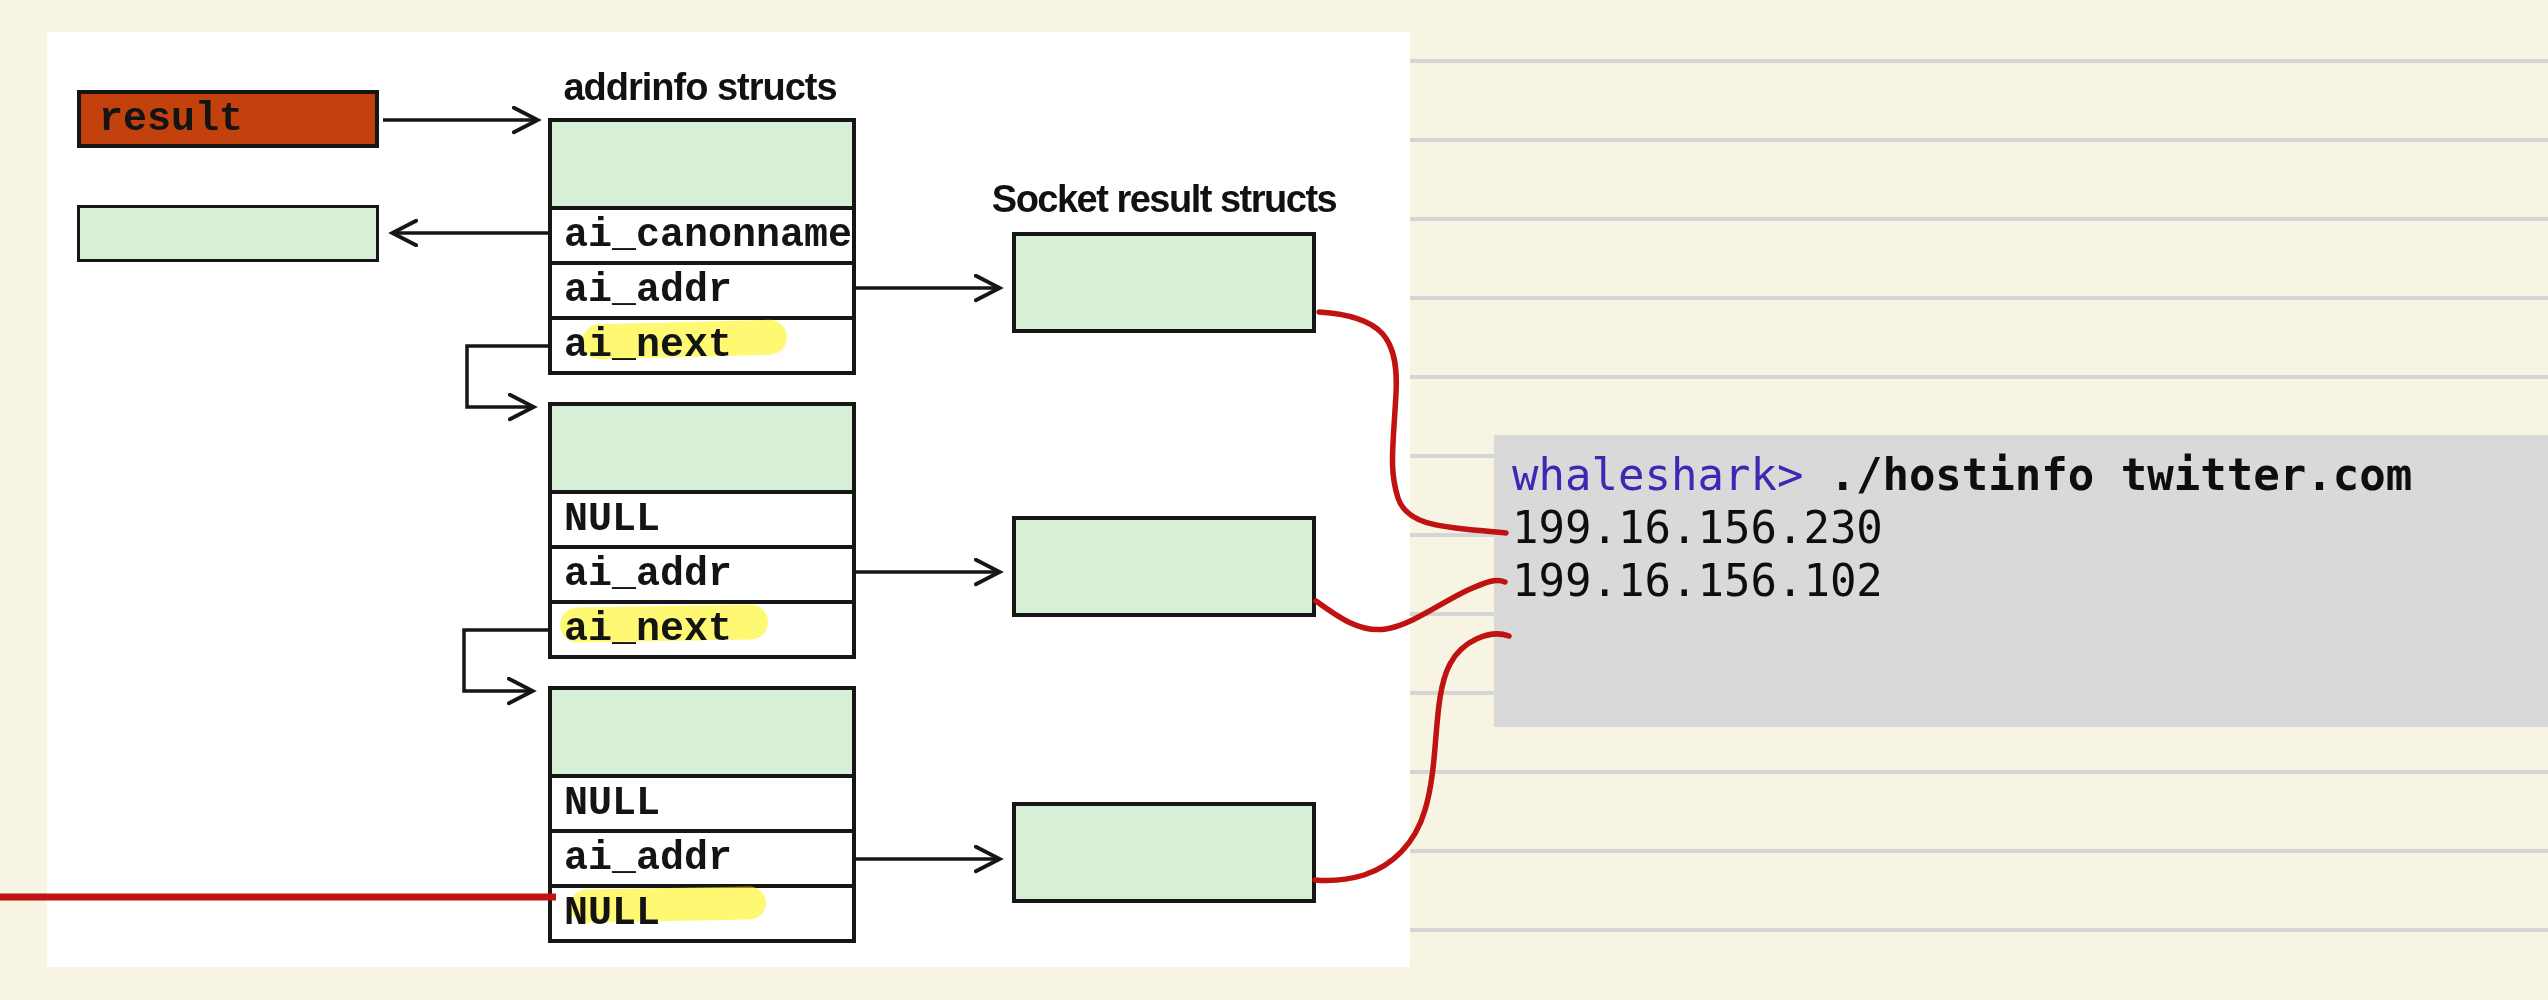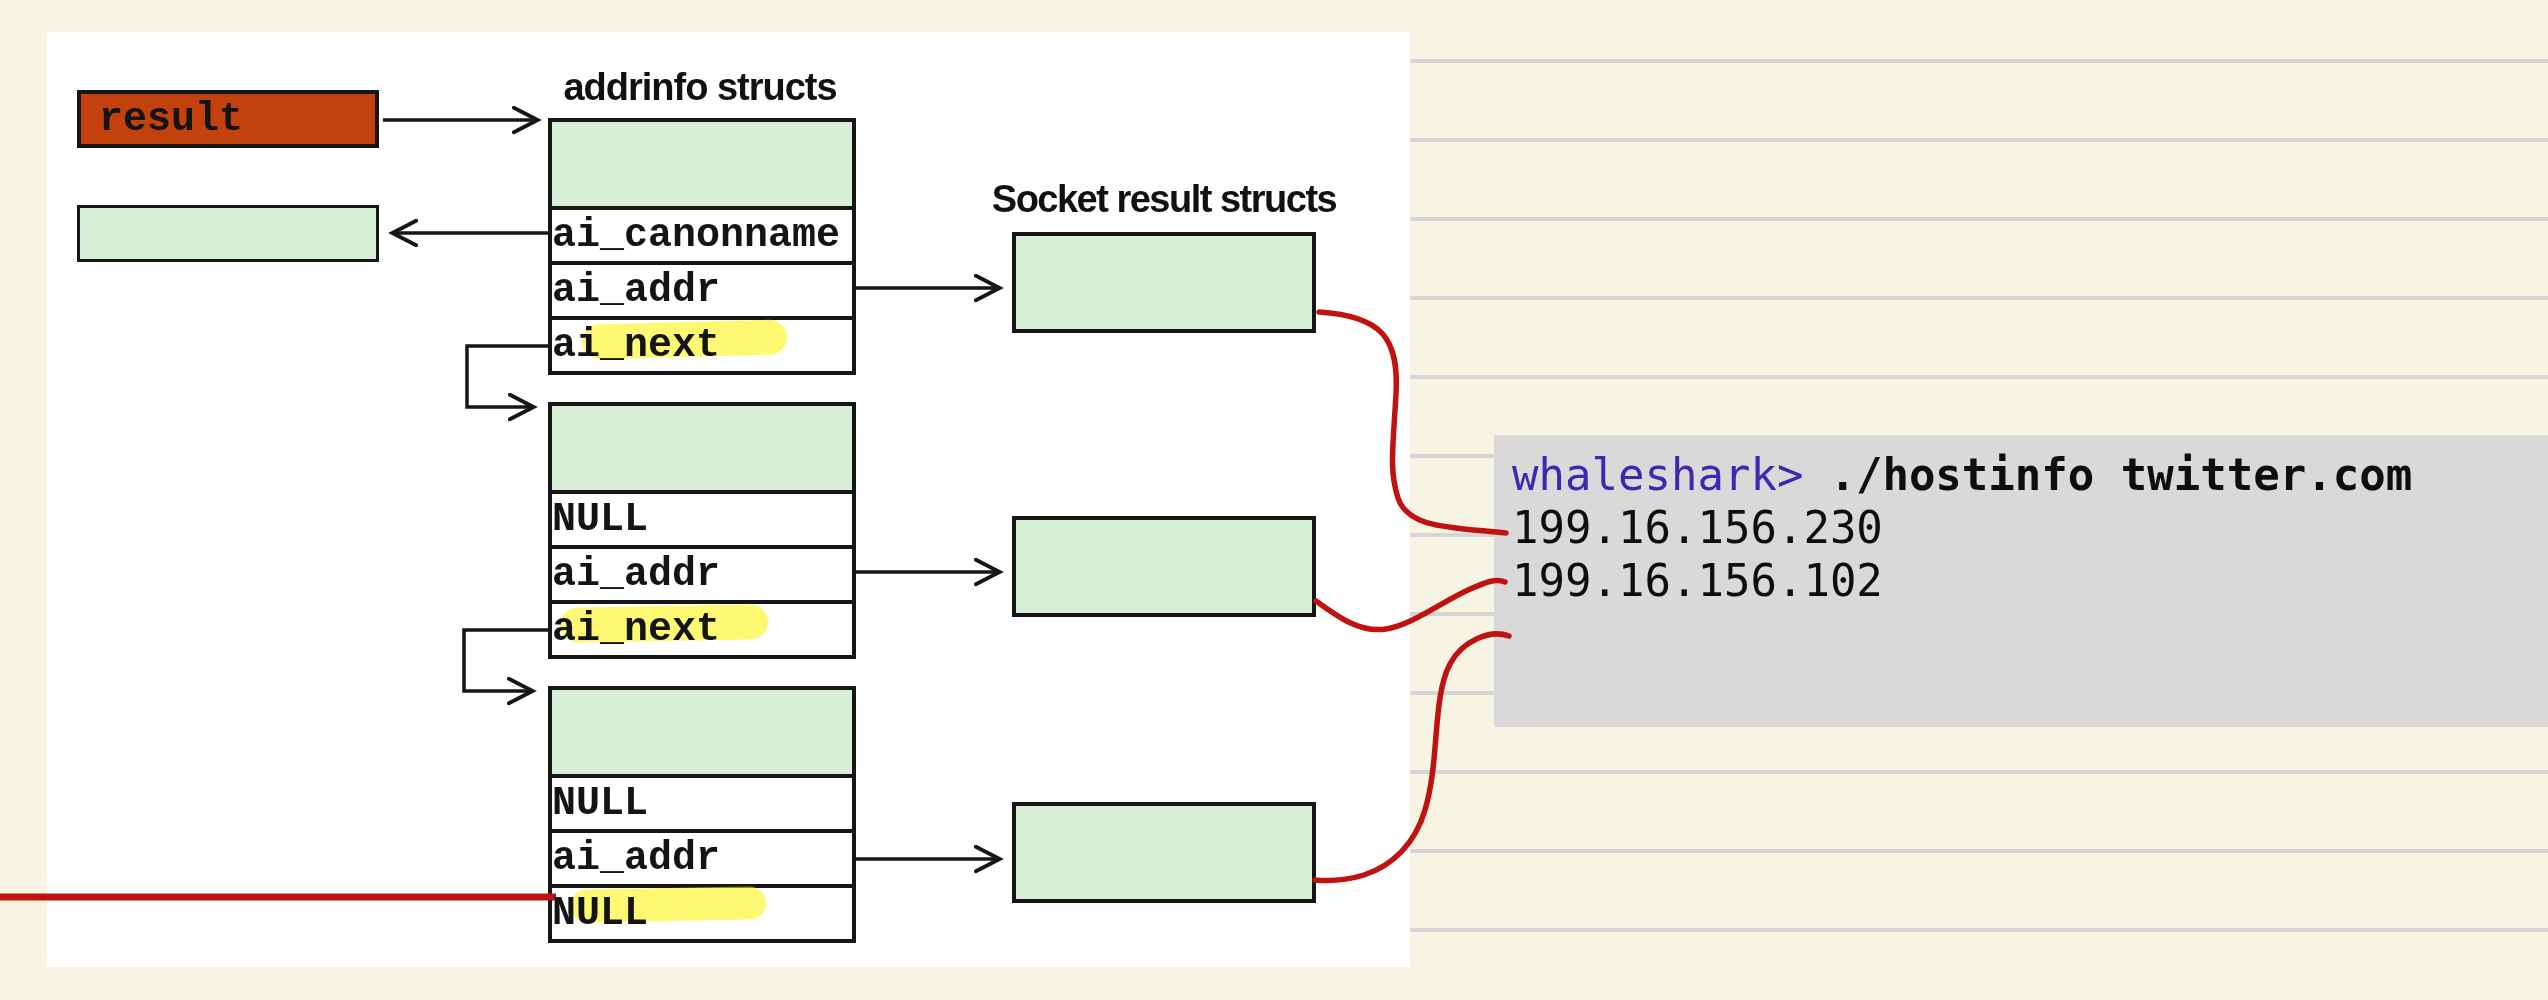--- a/index.html
+++ b/index.html
@@ -39,21 +39,21 @@
 
   .plain-box{border:4px solid var(--border-black);background:#c2410c;
     display:flex;align-items:center;}
   #result-box{left:77px;top:90px;width:302px;height:58px;padding-left:18px;}
   #canonname-buffer{left:77px;top:205px;width:302px;height:57px;
     background:var(--struct-green);border-width:3px;}
 
   .struct{border:4px solid var(--border-black);width:308px;background:#fff;}
   .struct .head{height:84px;background:var(--struct-green);}
   .struct .row{height:55px;border-top:4px solid var(--border-black);
-    position:relative;display:flex;align-items:center;}
+    position:relative;display:flex;align-items:center;padding-left:12px;}
   .struct .row .lbl{position:relative;z-index:2;}
   #struct-1{left:548px;top:118px;}
   #struct-2{left:548px;top:402px;}
   #struct-3{left:548px;top:686px;}
 
   .sockbox{width:304px;height:101px;border:4px solid var(--border-black);
     background:var(--struct-green);}
   #sockbox-1{left:1012px;top:232px;}
   #sockbox-2{left:1012px;top:516px;}
   #sockbox-3{left:1012px;top:802px;}

